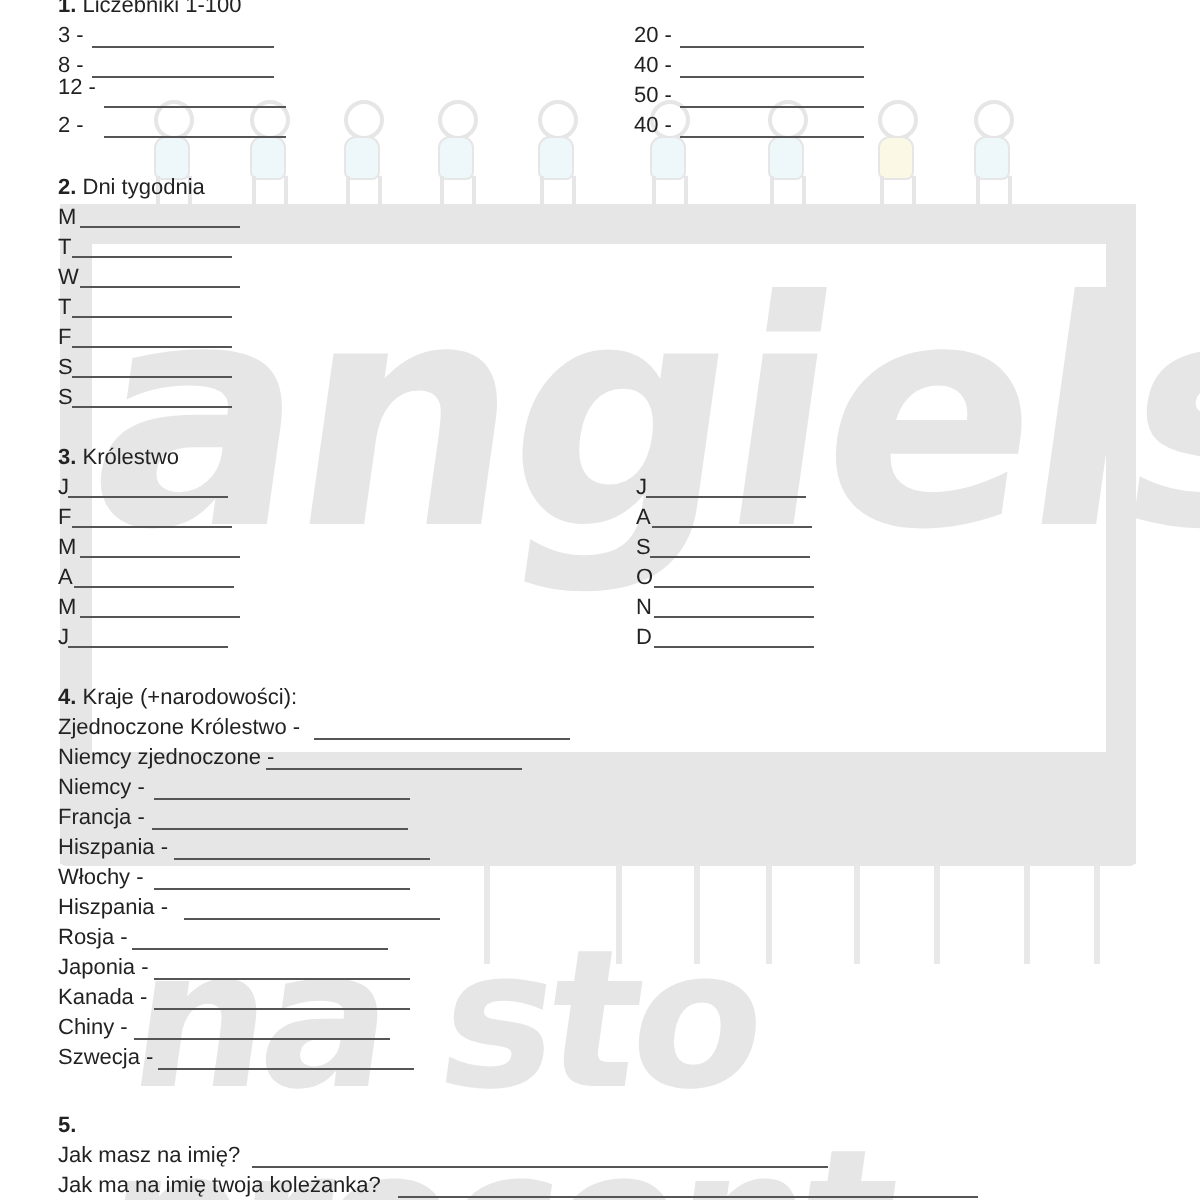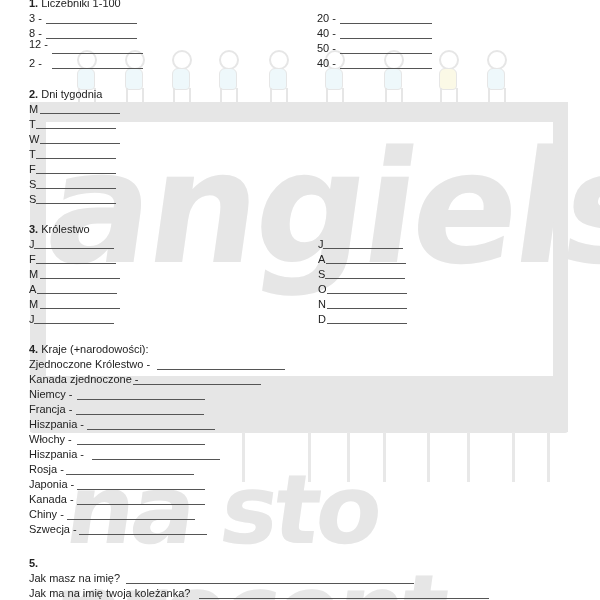--- a/index.html
+++ b/index.html
@@ -157,21 +157,21 @@
 <div class="line" style="left:327px;top:293px;width:80px"></div>
 <div class="txt" style="left:318px;top:297px">N</div>
 <div class="line" style="left:327px;top:308px;width:80px"></div>
 <div class="txt" style="left:318px;top:312px">D</div>
 <div class="line" style="left:327px;top:323px;width:80px"></div>
 
 <div class="txt" style="left:29px;top:342px"><b>4.</b> <span>Kraje (+narodowości):</span></div>
 
 <div class="txt" style="left:29px;top:357px">Zjednoczone Królestwo -</div>
 <div class="line" style="left:157px;top:369px;width:128px"></div>
-<div class="txt" style="left:29px;top:372px">Kanada zjednoczone -</div>
+<div class="txt" style="left:29px;top:372px">Niemcy zjednoczone -</div>
 <div class="line" style="left:133px;top:384px;width:128px"></div>
 <div class="txt" style="left:29px;top:387px">Niemcy -</div>
 <div class="line" style="left:77px;top:399px;width:128px"></div>
 <div class="txt" style="left:29px;top:402px">Francja -</div>
 <div class="line" style="left:76px;top:414px;width:128px"></div>
 <div class="txt" style="left:29px;top:417px">Hiszpania -</div>
 <div class="line" style="left:87px;top:429px;width:128px"></div>
 <div class="txt" style="left:29px;top:432px">Włochy -</div>
 <div class="line" style="left:77px;top:444px;width:128px"></div>
 <div class="txt" style="left:29px;top:447px">Hiszpania -</div>

